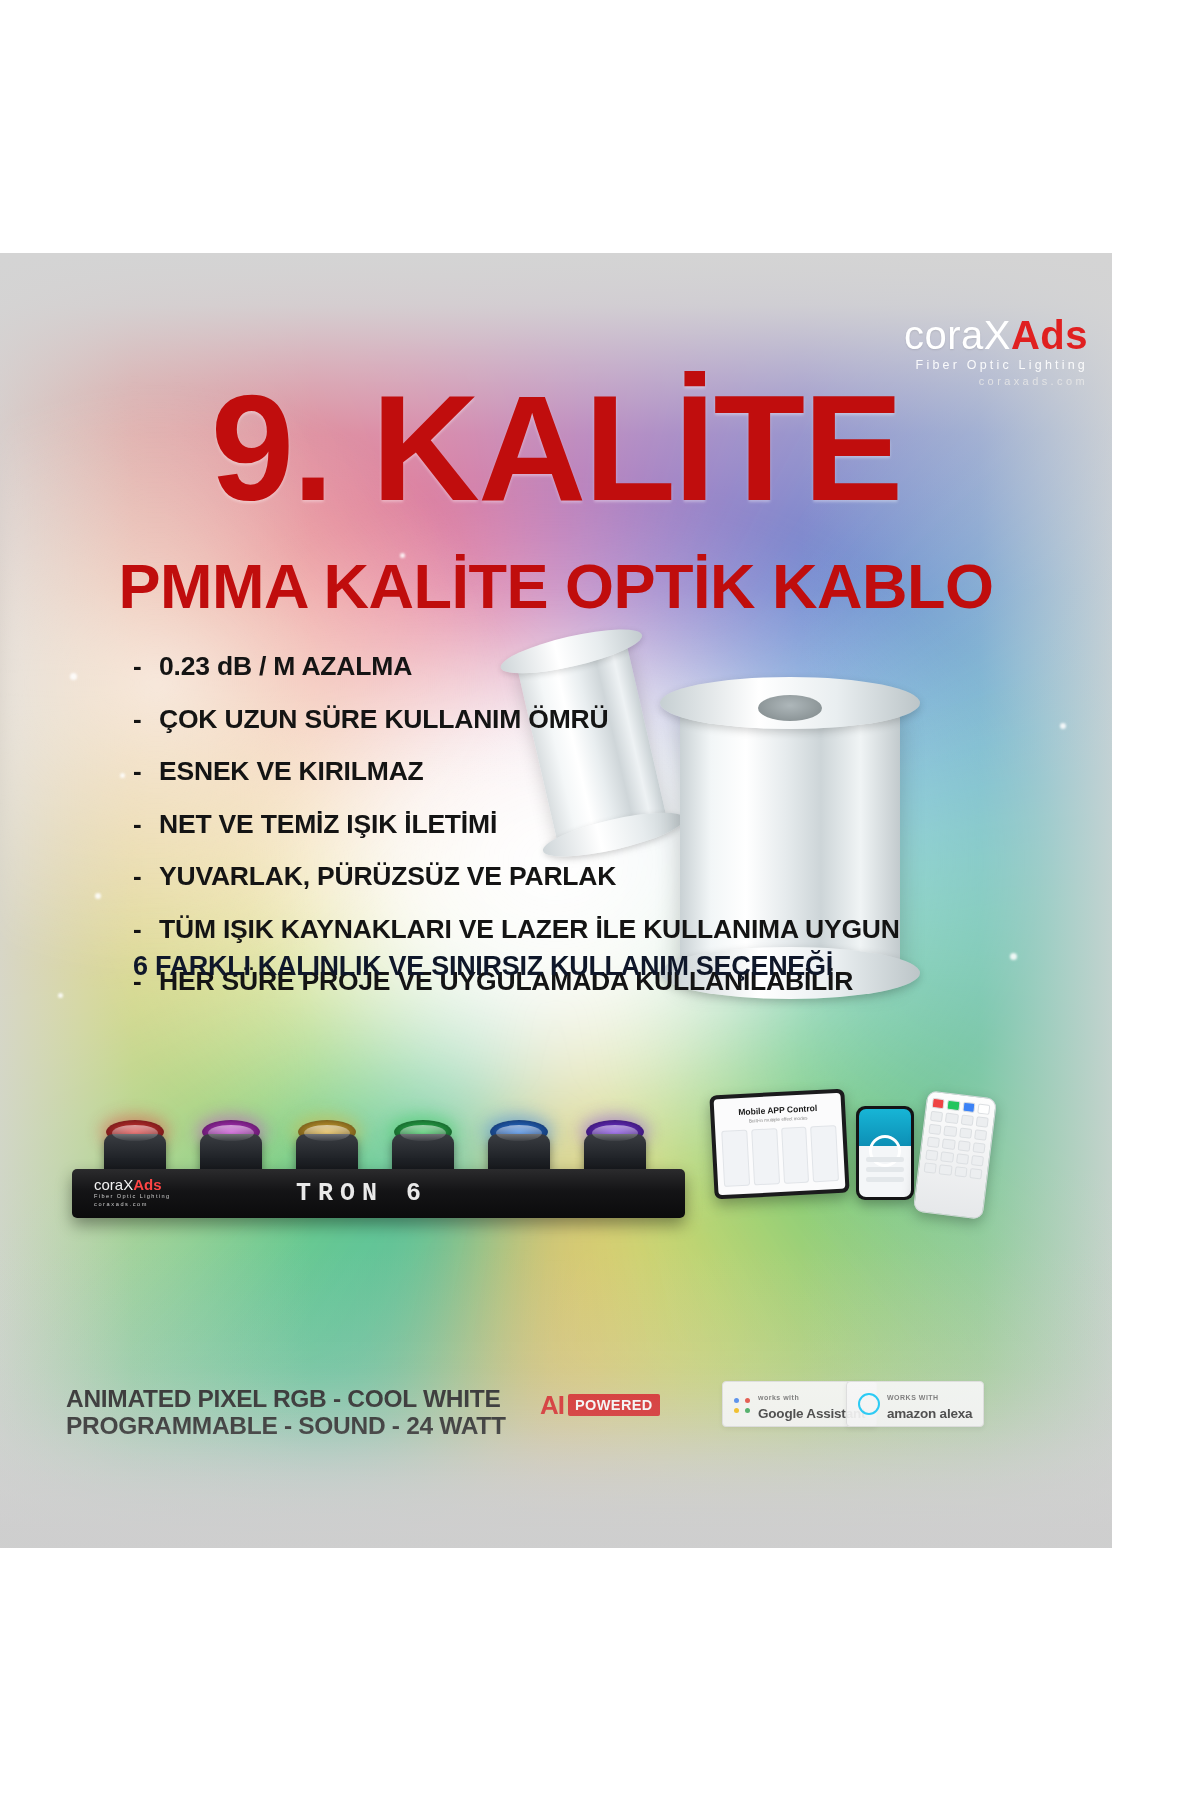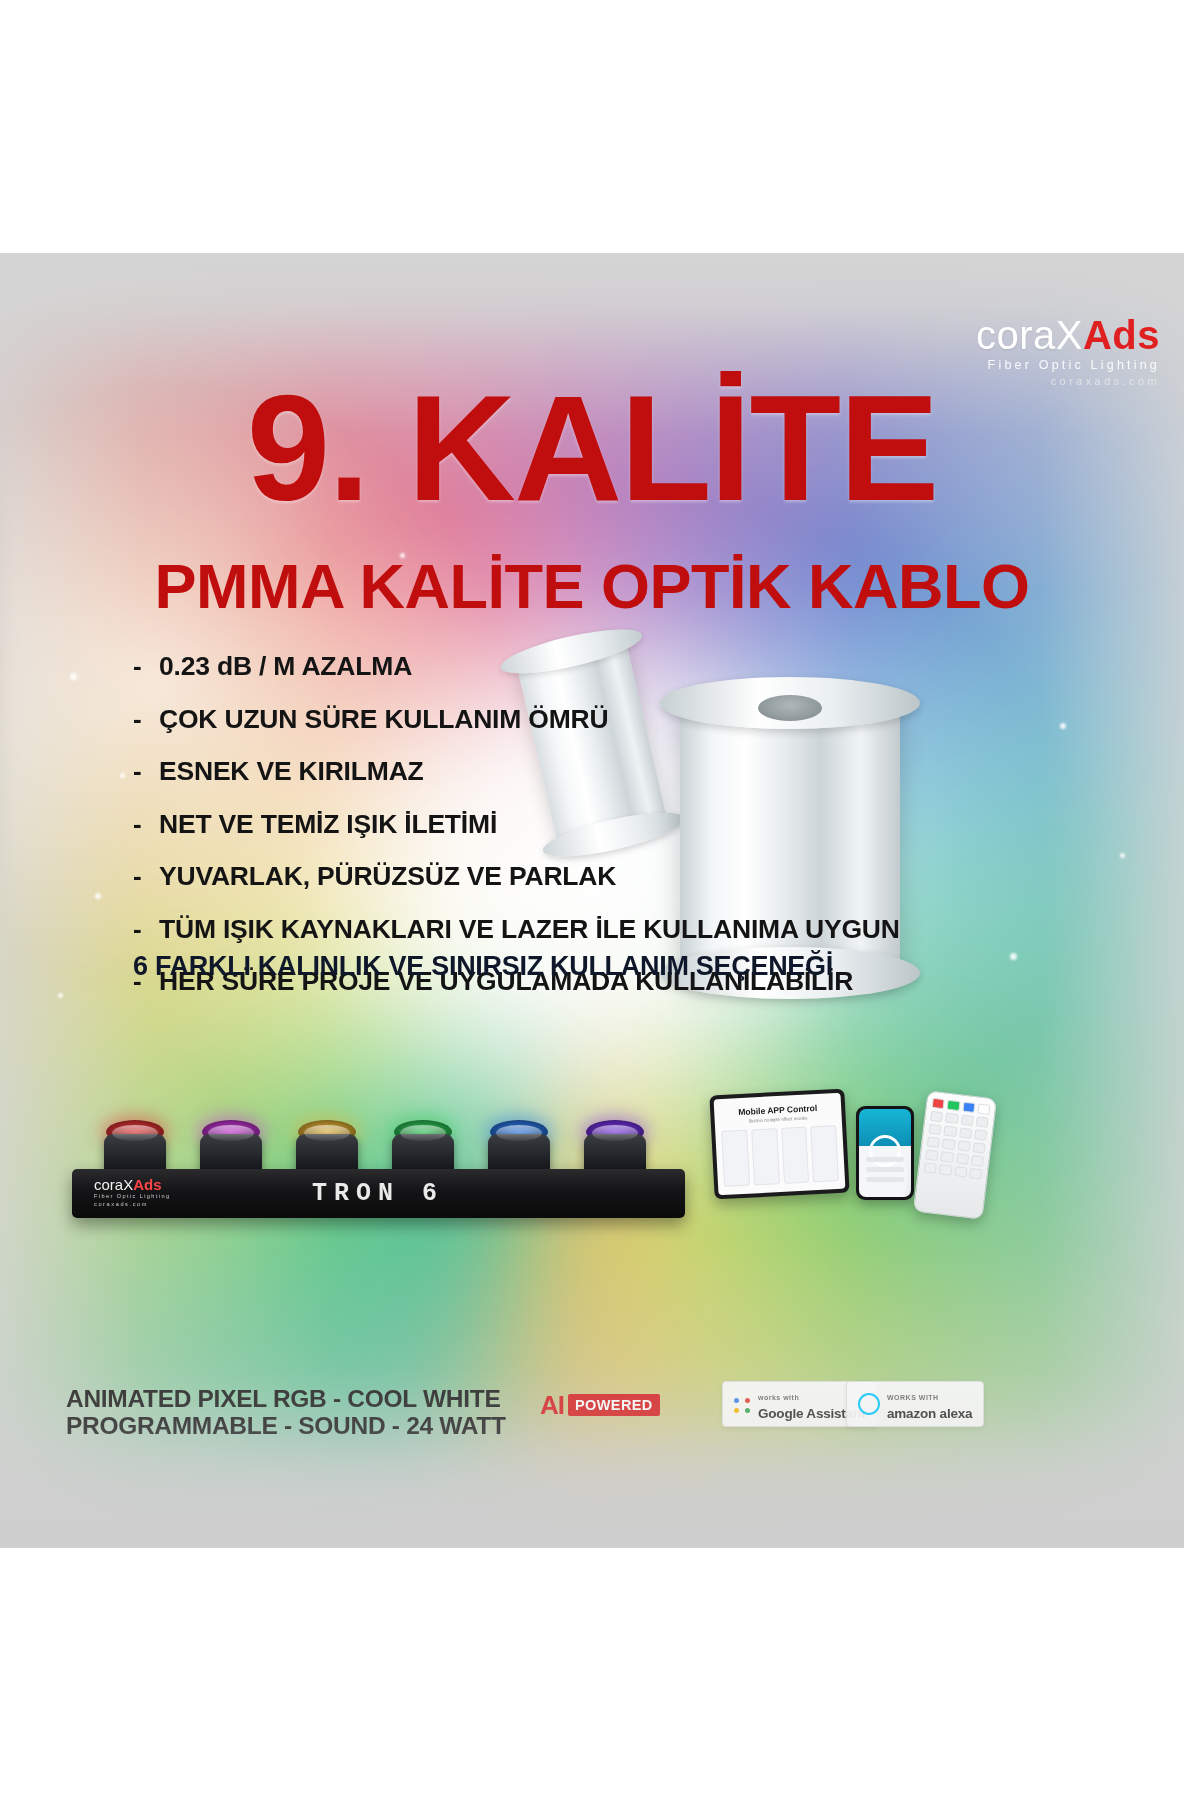--- a/index.html
+++ b/index.html
@@ -2,22 +2,22 @@
 <html><head>
 <meta charset="utf-8">
 <style>
   html,body{margin:0;padding:0;background:#fff;}
   body{width:1200px;height:1800px;font-family:"Liberation Sans",sans-serif;overflow:hidden;}
 
   .canvas{position:relative;width:1200px;height:1800px;background:#ffffff;overflow:hidden;}
 
   
   .art{
-    position:absolute;left:0;top:253px;width:1184px;height:1295px;
-    background:#d4d4d4;overflow:hidden;
+    position:absolute;left:0;top:253px;width:1096px;height:1295px;
+    background:#d4d4d4;overflow:hidden;padding-left:16px;
   }
 
   
   .burst{
     position:absolute;left:50%;top:47%;width:1500px;height:1180px;
     transform:translate(-50%,-50%);
     background:
       radial-gradient(circle at 50% 52%, rgba(255,255,255,.95) 0%, rgba(255,252,240,.75) 9%, rgba(255,255,255,0) 30%),
       conic-gradient(from 200deg at 50% 52%,
         #18b07a 0deg,#2fbf6a 18deg,#8fd44a 38deg,#e2e04a 58deg,
@@ -128,21 +128,21 @@
     position:absolute;left:72px;top:101px;width:613px;height:49px;border-radius:5px;
     background:linear-gradient(180deg,#2b2b2d 0%,#141416 45%,#0b0b0c 100%);
     box-shadow:0 7px 16px rgba(0,0,0,.38);
   }
   .bar-logo{position:absolute;left:22px;top:8px;line-height:1;}
   .bar-logo .m{font-size:15px;font-weight:400;color:#f2f2f2;}
   .bar-logo .m .r{color:#ff4545;font-weight:700;}
   .bar-logo .t{font-size:5.6px;letter-spacing:1.4px;color:#cfcfcf;margin-top:2px;}
   .bar-logo .u{font-size:5.6px;letter-spacing:1.6px;color:#cfcfcf;margin-top:2px;}
   .bar-model{
-    position:absolute;left:240px;top:10px;font-size:25px;font-weight:700;
+    position:absolute;left:224px;top:10px;font-size:25px;font-weight:700;
     color:#e9e9e9;letter-spacing:7px;font-family:"Liberation Mono",monospace;
   }
 
   .nozzle{position:absolute;top:52px;width:70px;height:58px;}
   .nozzle .body{
     position:absolute;left:4px;top:14px;width:62px;height:44px;border-radius:9px;
     background:linear-gradient(180deg,#3a3d42 0%,#202328 55%,#0f1114 100%);
     box-shadow:0 4px 10px rgba(0,0,0,.4);
   }
   .nozzle .ring{

